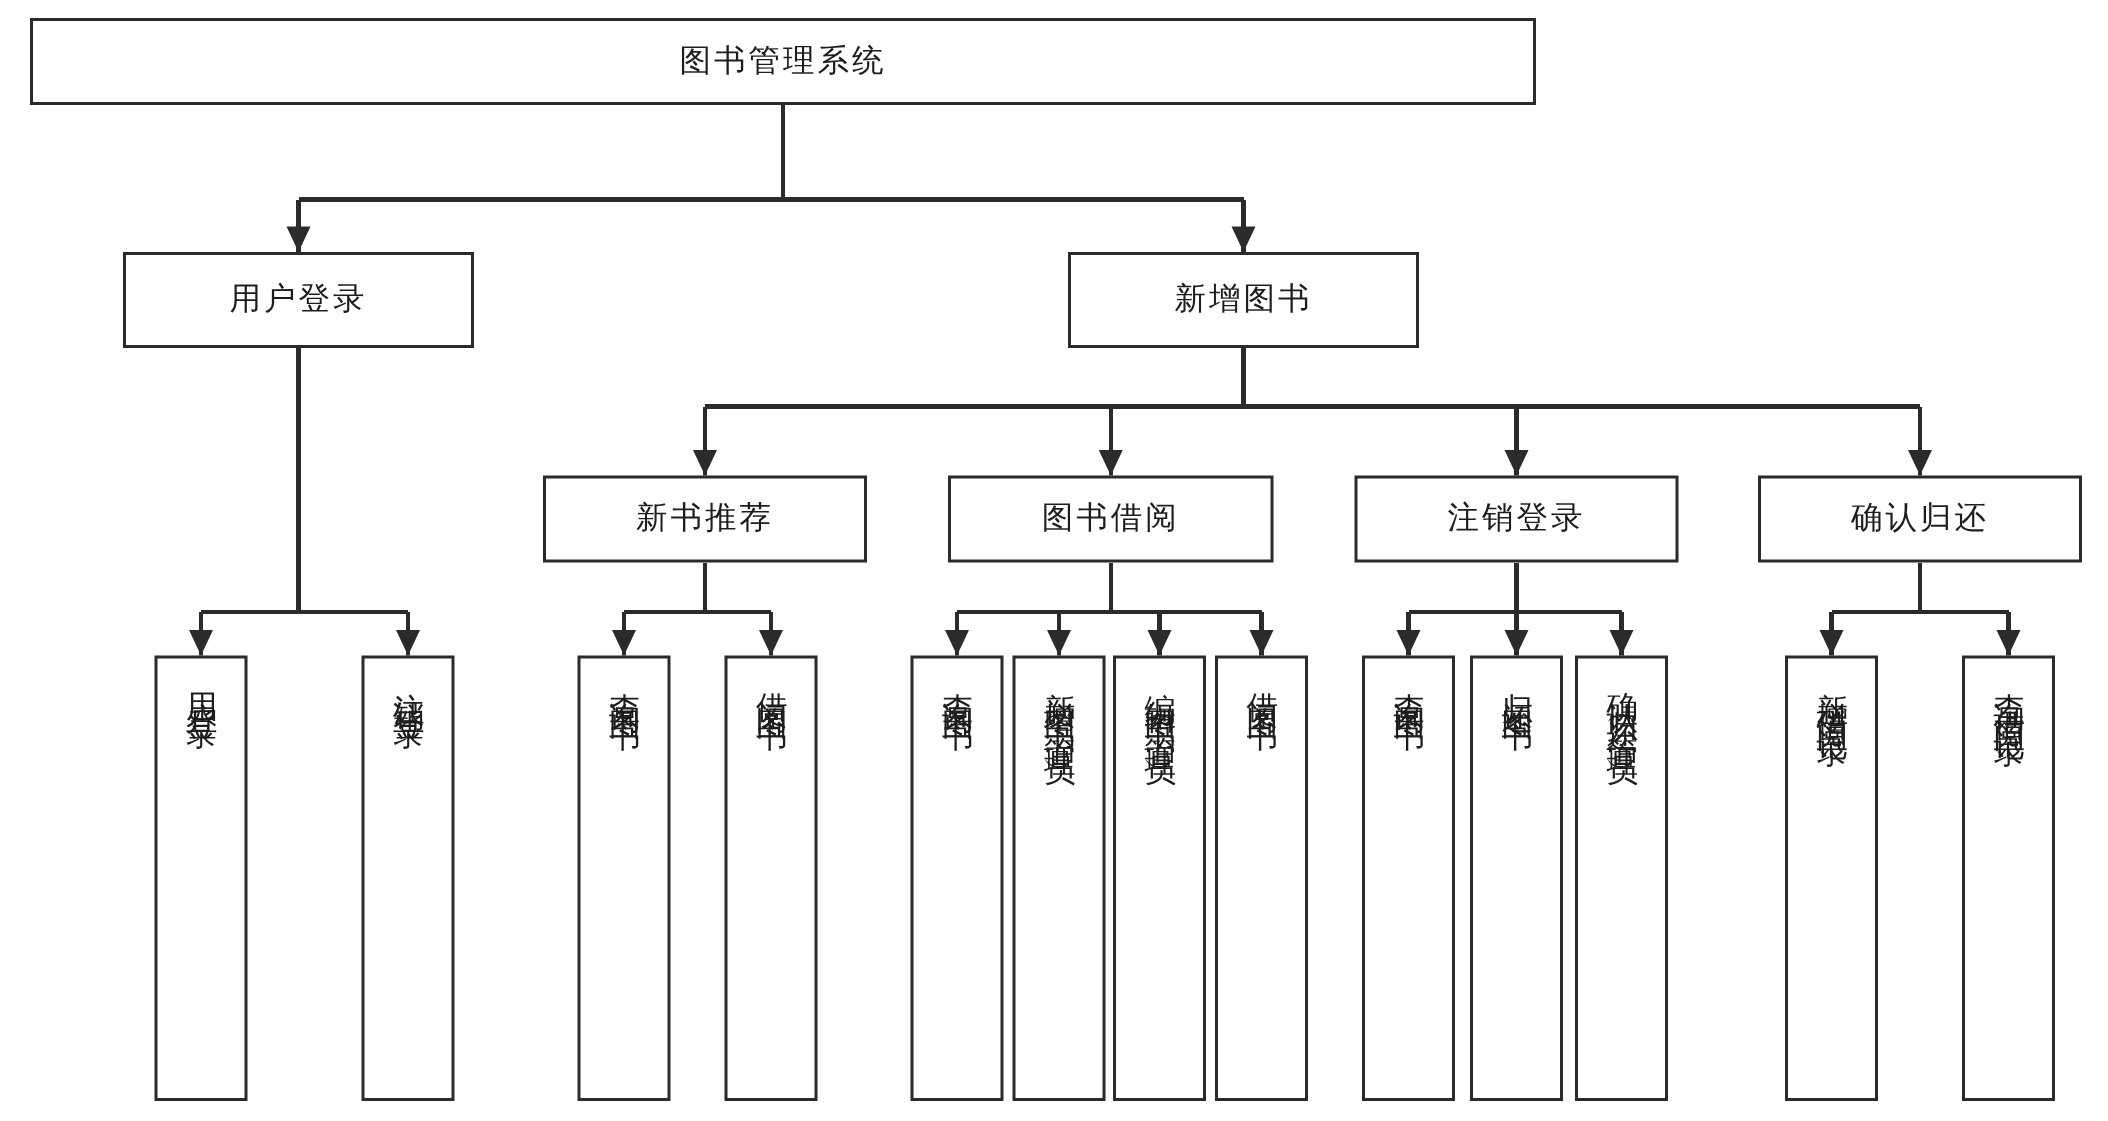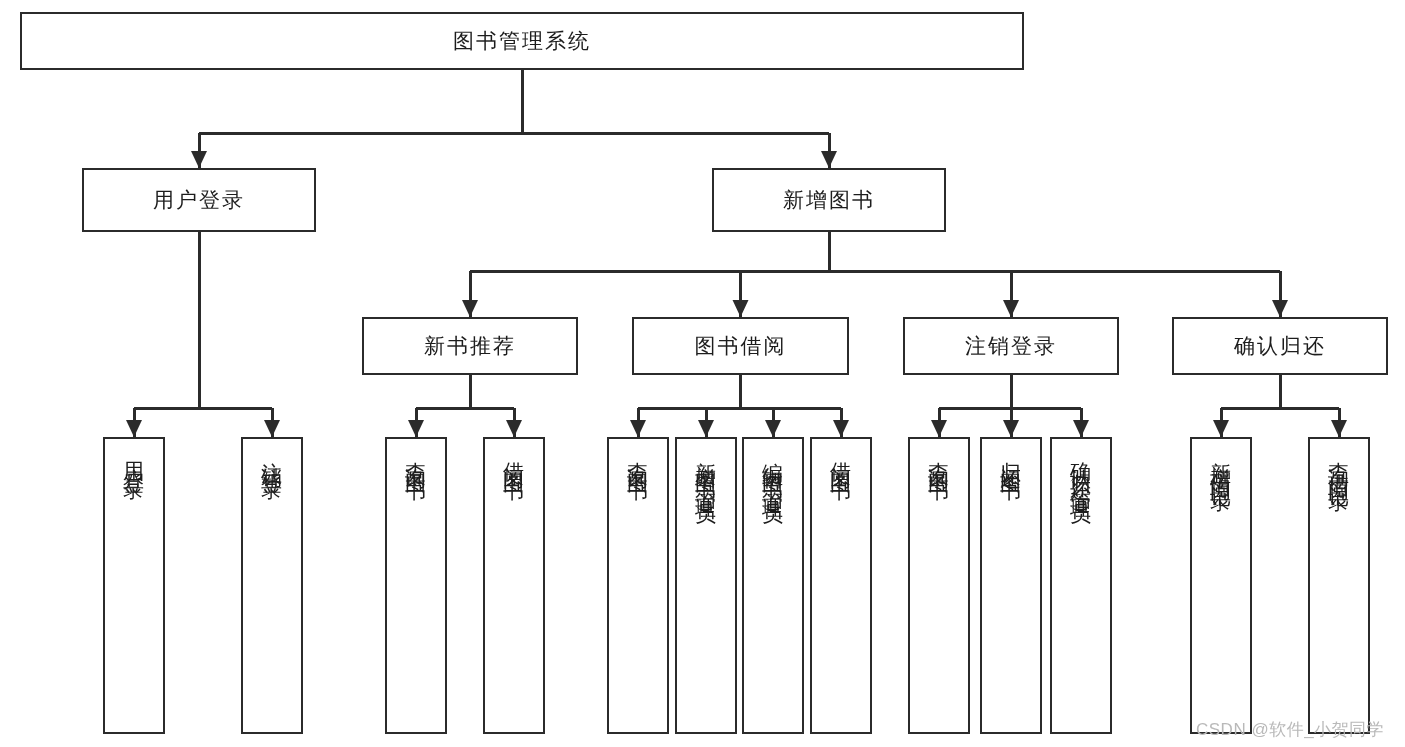--- a/index.html
+++ b/index.html
@@ -168,15 +168,14 @@
         <span class="label">确认归还（管理员）</span>
       </div>
       <div class="node v" style="left: 1190px; top: 437px; width: 62px; height: 297px;">
         <span class="label">新增借阅记录</span>
       </div>
       <div class="node v" style="left: 1308px; top: 437px; width: 62px; height: 297px;">
         <span class="label">查询借阅记录</span>
       </div>
     </div>
 
-  <div class="watermark" style="left: 1196px; top: 718px; color: rgb(185, 185, 185);">CSDN @软件_小贺同学</div>
 
 </div>
 
 </body></html>

